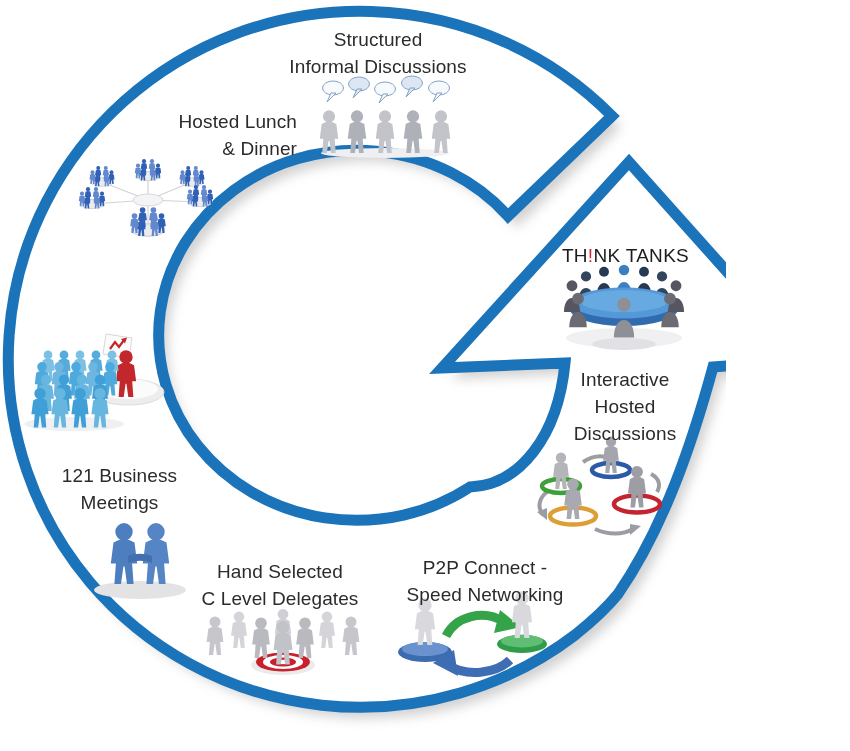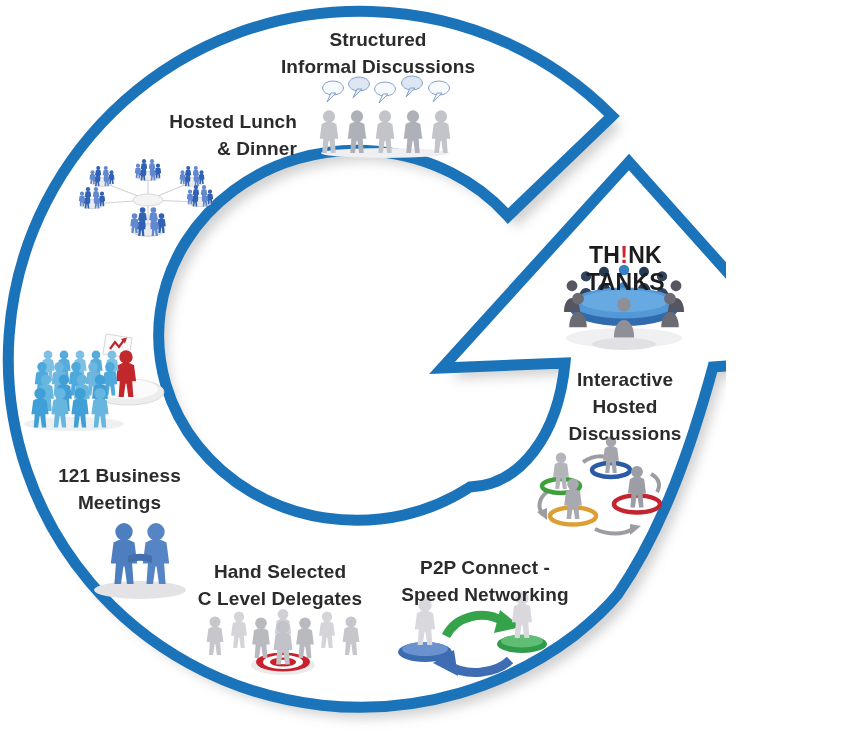--- a/index.html
+++ b/index.html
@@ -2,33 +2,32 @@
 <html><head>
 <meta charset="utf-8">
 <style>
   html,body{margin:0;padding:0;background:#ffffff;}
   .stage{
     position:relative;
     width:726px;height:751px;
     background:#ffffff;
     overflow:hidden;
     font-family:"Liberation Sans", sans-serif;
-    font-weight:bold;
   }
   .stage svg{position:absolute;left:0;top:0;}
   .label{
     position:absolute;
     text-align:center;
     font-size:19px;
     line-height:27px;
     color:#2b2b2b;
     letter-spacing:.1px;
   }
   .label span{display:block;}
-  .label.tt{font-size:23px;color:#1c1c1e;letter-spacing:.3px;}
+  .label.tt{font-size:19px;color:#1c1c1e;letter-spacing:.3px;}
   .label.tt span{display:inline;}
   .label.tt .bang{color:#d6212e;}
 </style>
 </head>
 <body>
 
 <div class="stage">
 
   <svg width="850" height="751" viewBox="0 0 850 751">
     <defs>

